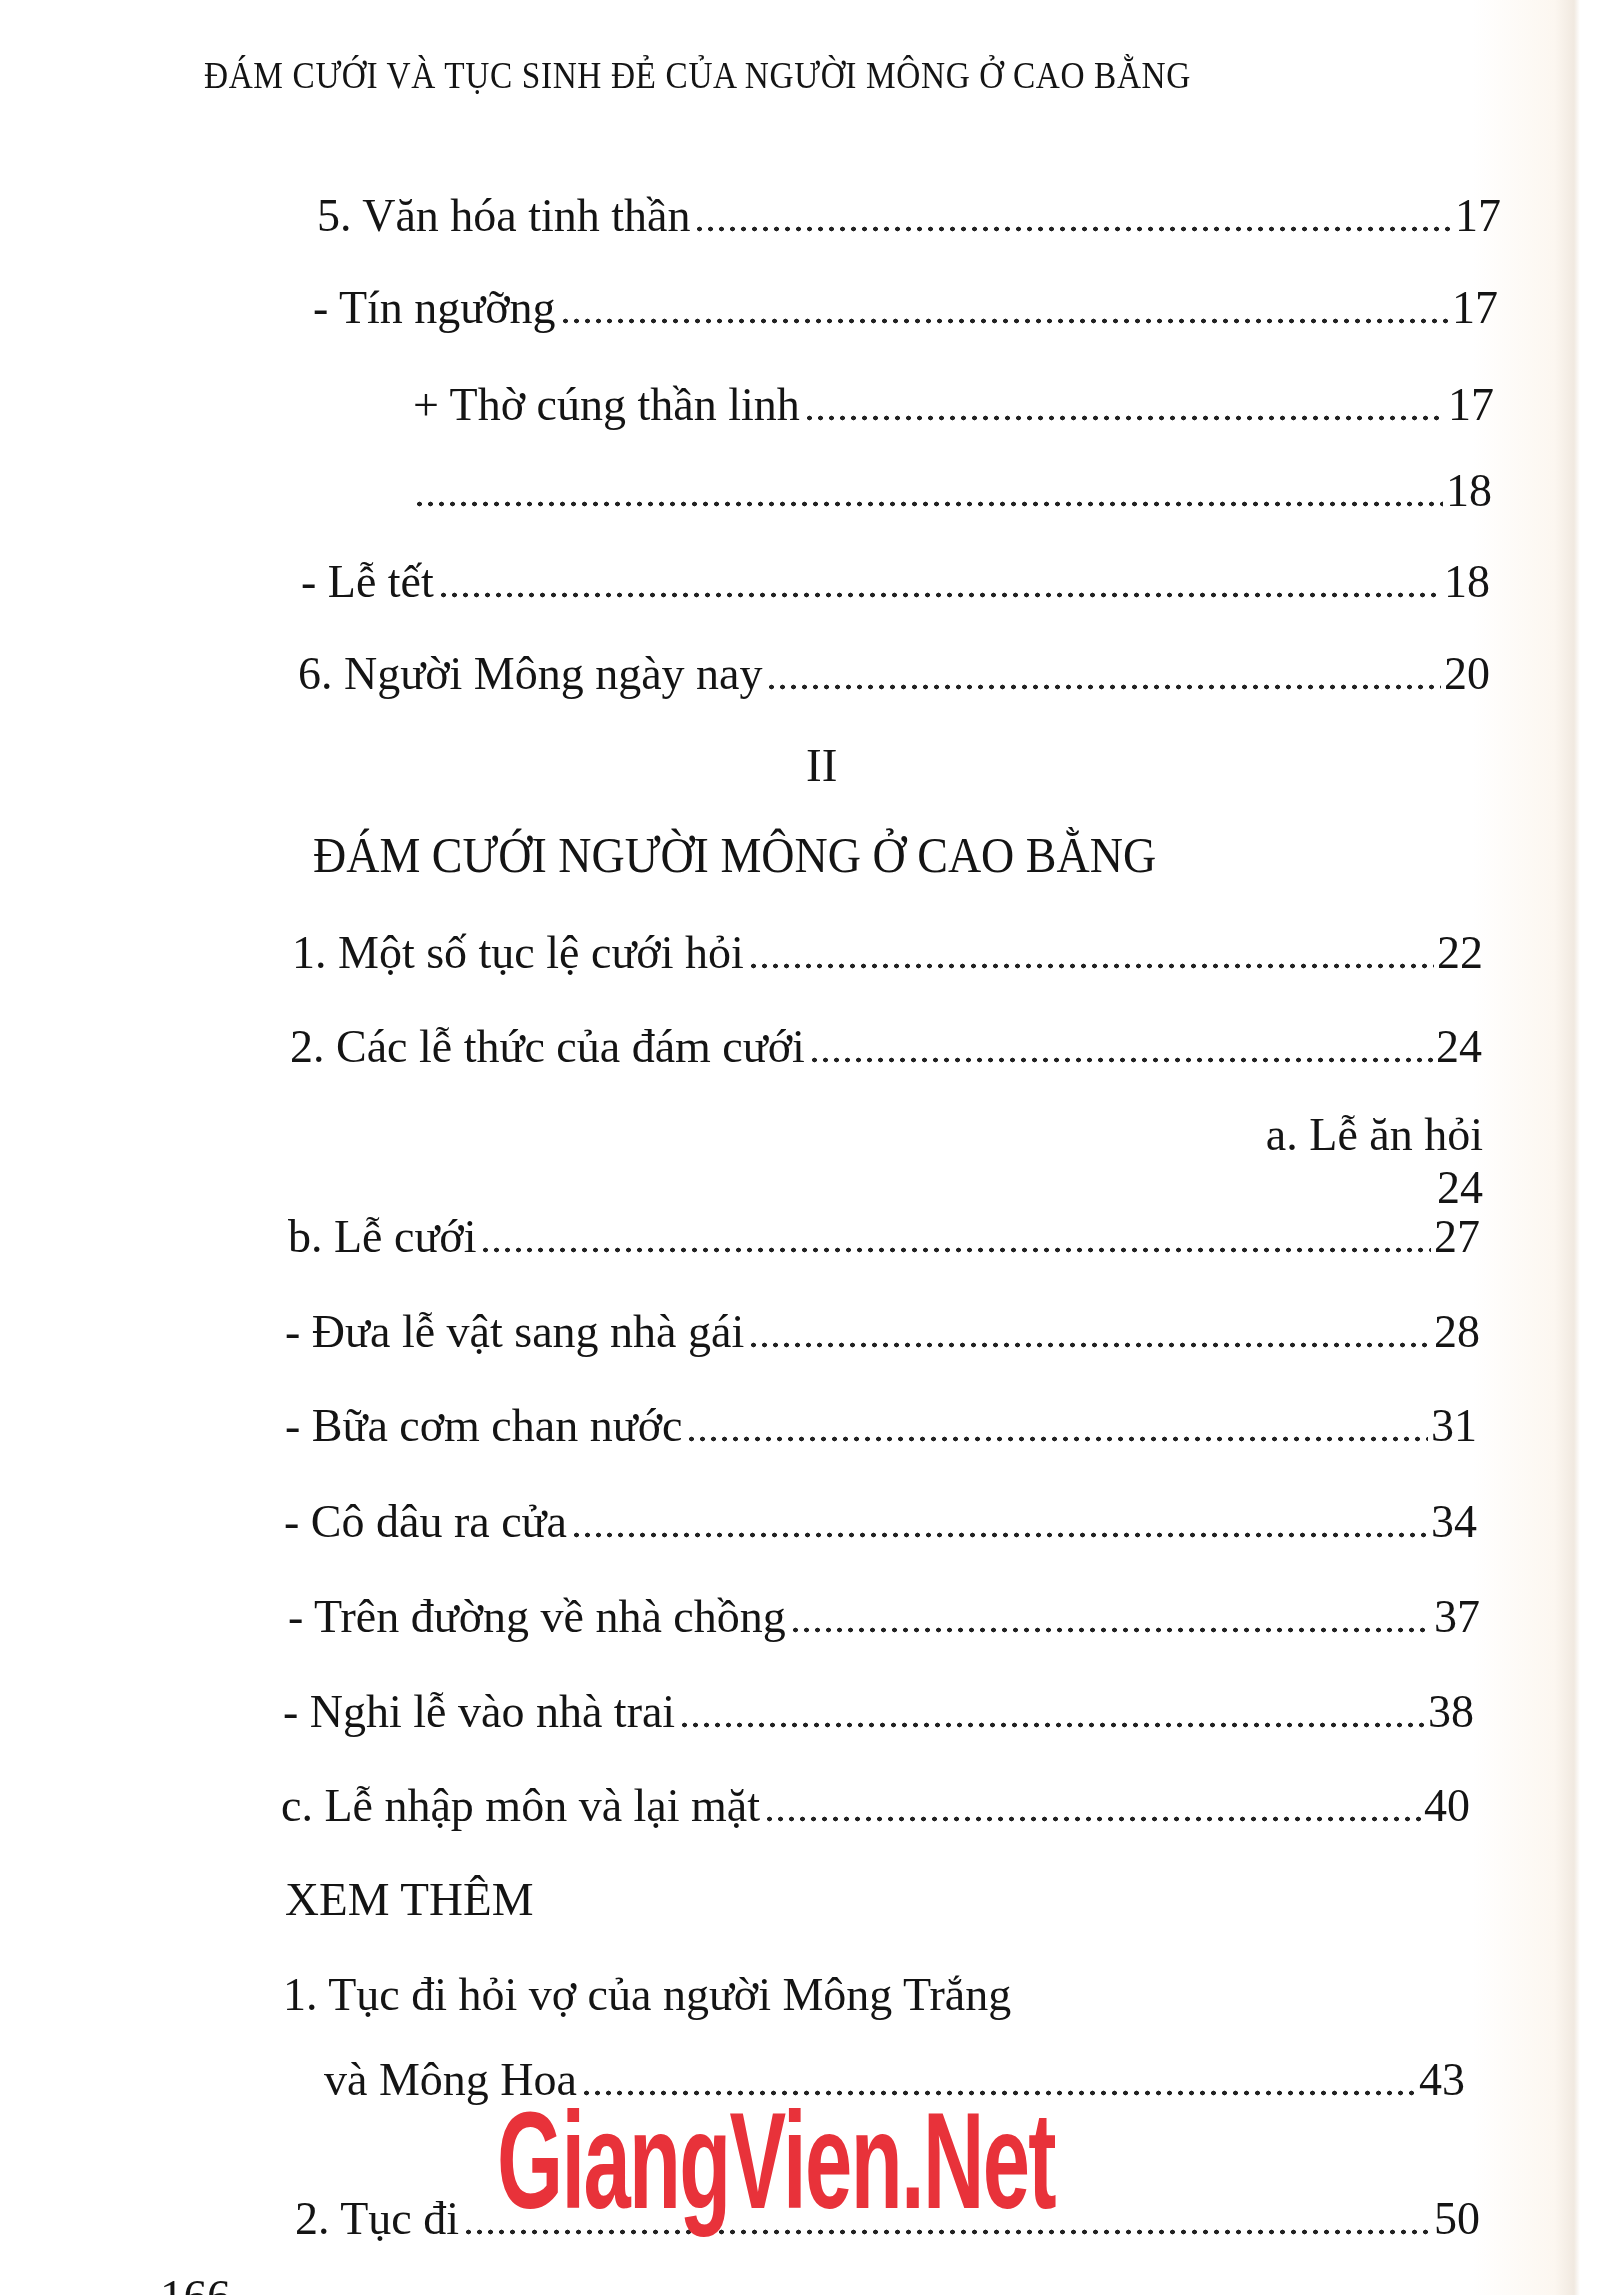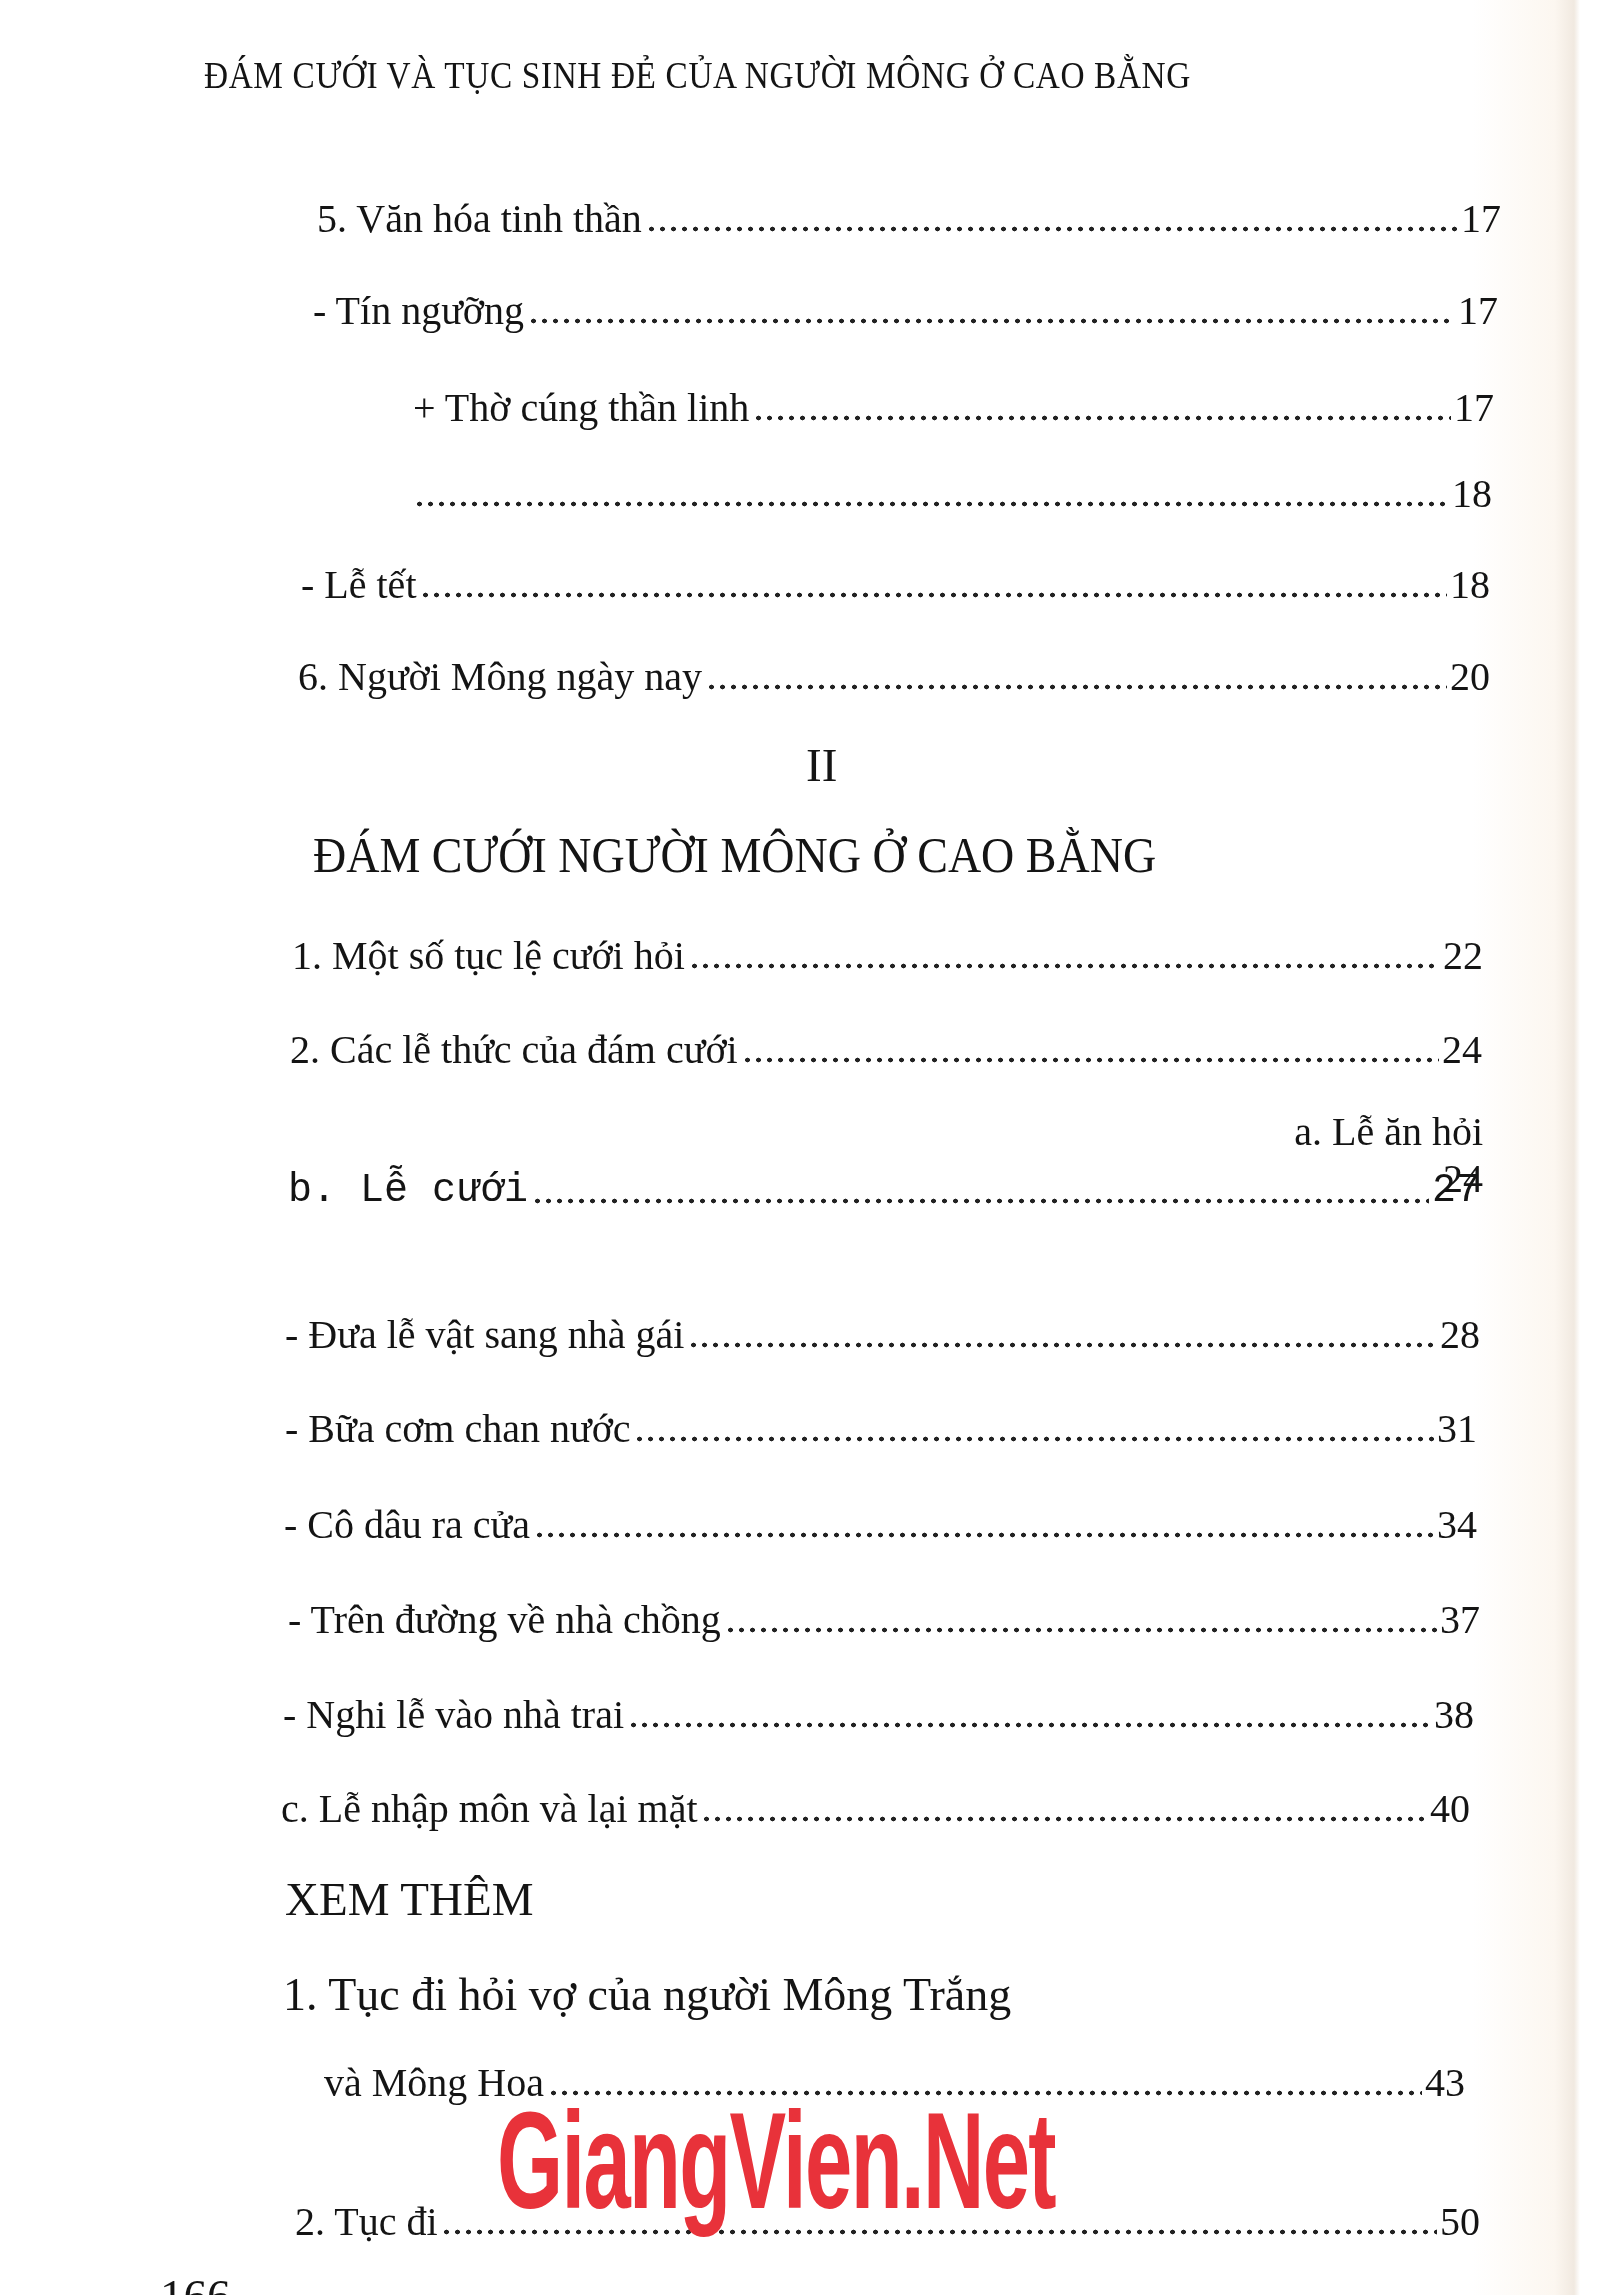--- a/index.html
+++ b/index.html
@@ -17,21 +17,21 @@
   }
   .running-head {
     position: absolute; left: 204px; top: 54px;
     font-size: 37px; letter-spacing: 0.7px;
     transform: scaleX(0.9); transform-origin: left center;
     white-space: nowrap;
   }
   .toc-row {
     position: absolute; height: 52px;
     display: flex; align-items: flex-end;
-    font-size: 40px; line-height: 1;
+    font-size: 46px; line-height: 1;
     white-space: nowrap;
   }
   .toc-row .label { flex: 0 0 auto; }
   .toc-row .leader {
     flex: 1 1 auto; overflow: hidden;
     margin: 0 2.6px 6.5px 3.9px;
     height: 7.9px;
     background-image: radial-gradient(circle, #222 2.2px, transparent 2.6px);
     background-size: 11px 7.9px;
     background-repeat: repeat-x;
@@ -115,21 +115,21 @@
 <div class="toc-row" style="left:290px; top:1018px; width:1192px;">
   <span class="label">2. Các lễ thức của đám cưới</span>
   <span class="leader"></span>
   <span class="page">24</span>
 </div>
 <div class="toc-row" style="left:288px; top:1112px; width:1195px;flex-direction:column;">
   <span class="label">a. Lễ ăn hỏi</span>
   <span class="leader"></span>
   <span class="page">24</span>
 </div>
-<div class="toc-row" style="left:288px; top:1159px; width:1192px;font-family:Liberation Mono, monospace;">
+<div class="toc-row" style="left:288px; top:1208px; width:1192px;">
   <span class="label">b. Lễ cưới</span>
   <span class="leader"></span>
   <span class="page">27</span>
 </div>
 <div class="toc-row" style="left:285px; top:1303px; width:1195px;">
   <span class="label">- Đưa lễ vật sang nhà gái</span>
   <span class="leader"></span>
   <span class="page">28</span>
 </div>
 <div class="toc-row" style="left:285px; top:1397px; width:1192px;">

